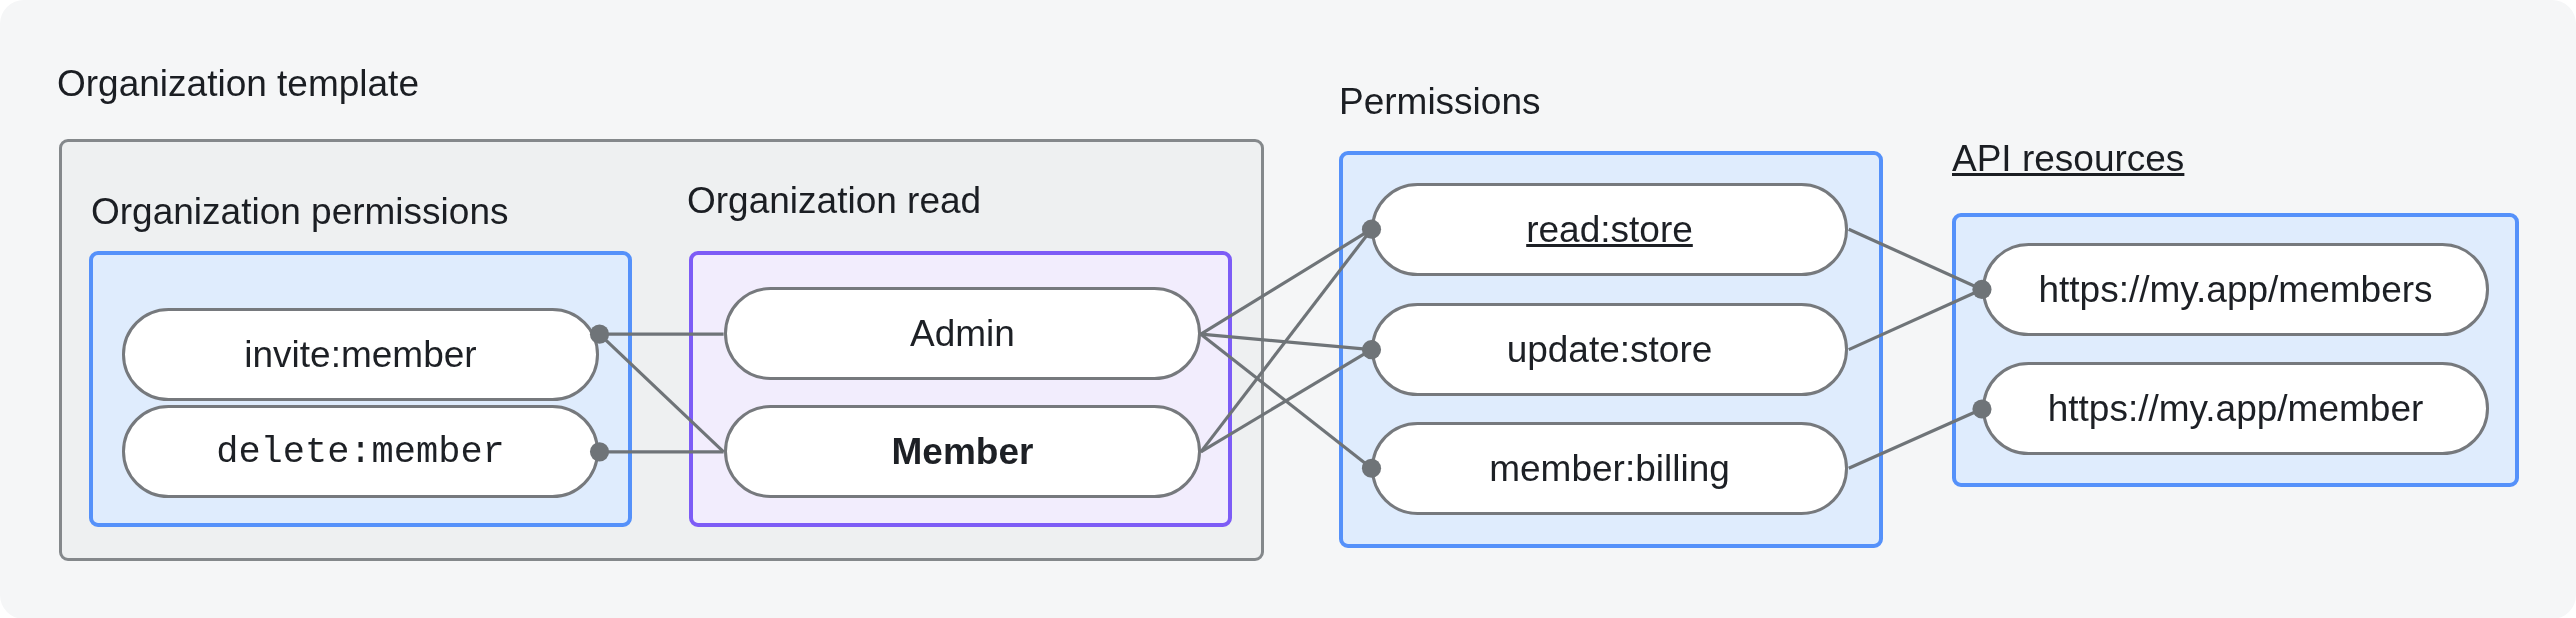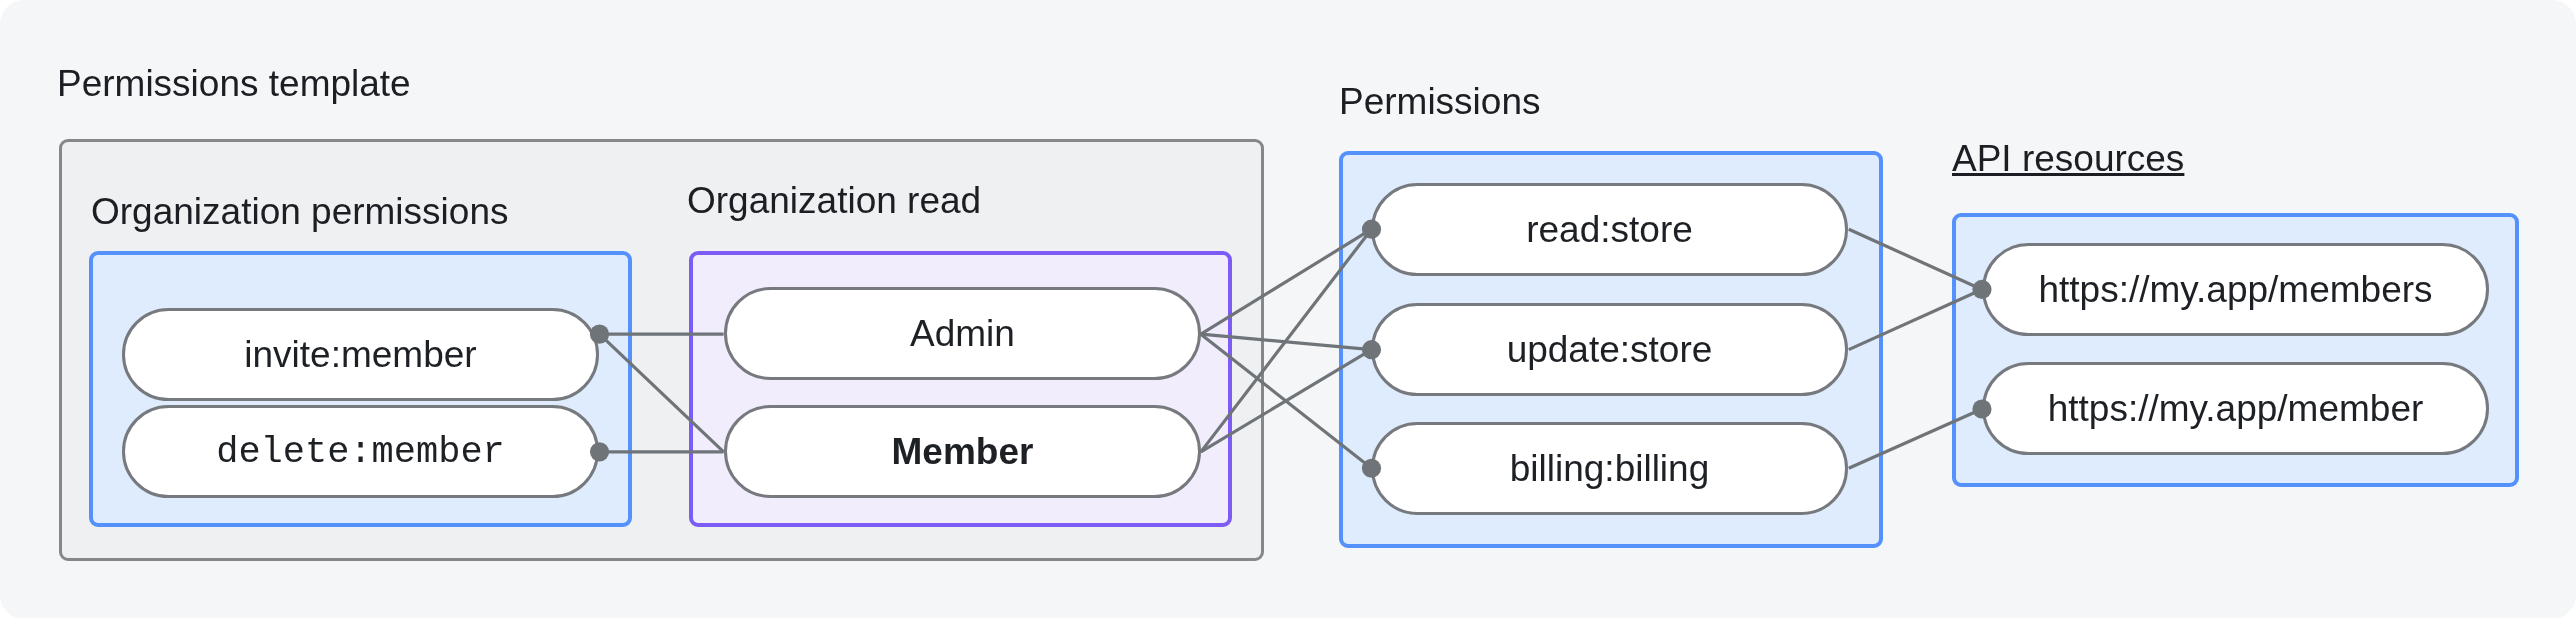--- a/index.html
+++ b/index.html
@@ -64,39 +64,39 @@
     width: 2576px;
     height: 619px;
     pointer-events: none;
   }
 </style>
 </head>
 <body>
 
 <div id="canvas">
 
-  <div class="section-label" style="left:57px; top:62px;">Permissions template</div>
+  <div class="section-label" style="left:57px; top:62px;">Organization template</div>
 
   <div class="group-box gray-box" style="left:59px; top:139px; width:1205px; height:422px;"></div>
 
   <div class="section-label" style="left:91px; top:190px;">Organization permissions</div>
   <div class="group-box blue-box" style="left:89px; top:251px; width:543px; height:276px;"></div>
   <div class="pill" id="node-invite" style="left:122px; top:287px; width:477px;margin-top:21px;">invite:member</div>
   <div class="pill" id="node-delete" style="left:122px; top:405px; width:477px;font-family:Liberation Mono, monospace;">delete:member</div>
 
   <div class="section-label" style="left:687px; top:179px;">Organization read</div>
   <div class="group-box purple-box" style="left:689px; top:251px; width:543px; height:276px;"></div>
   <div class="pill" id="node-admin" style="left:724px; top:287px; width:477px;">Admin</div>
   <div class="pill" id="node-member" style="left:724px; top:405px; width:477px;font-weight:bold;">Member</div>
 
   <div class="section-label" style="left:1339px; top:80px;text-align:center;">Permissions</div>
   <div class="group-box blue-box" style="left:1339px; top:151px; width:544px; height:397px;"></div>
-  <div class="pill" id="node-read" style="left:1371px; top:183px; width:477px;">read:store</div>
+  <div class="pill" id="node-read" style="left:1371px; top:183px; width:477px;text-decoration:underline;">read:store</div>
   <div class="pill" id="node-update" style="left:1371px; top:303px; width:477px;">update:store</div>
-  <div class="pill" id="node-manage" style="left:1371px; top:422px; width:477px;">billing:billing</div>
+  <div class="pill" id="node-manage" style="left:1371px; top:422px; width:477px;">member:billing</div>
 
   <div class="section-label" style="left:1952px; top:137px;text-decoration:underline;">API resources</div>
   <div class="group-box blue-box" style="left:1952px; top:213px; width:567px; height:274px;"></div>
   <div class="pill" id="node-members" style="left:1982px; top:243px; width:507px;">https://my.app/members</div>
   <div class="pill" id="node-billing" style="left:1982px; top:362px; width:507px;">https://my.app/member</div>
 
   <svg id="edges-svg" viewBox="0 0 2823 678" width="2576" height="619">
       <line x1="657" y1="366" x2="793" y2="366" stroke="#6f7478" stroke-width="3.5"></line>
       <line x1="657" y1="366" x2="793" y2="495" stroke="#6f7478" stroke-width="3.5"></line>
       <line x1="657" y1="495" x2="793" y2="495" stroke="#6f7478" stroke-width="3.5"></line>

